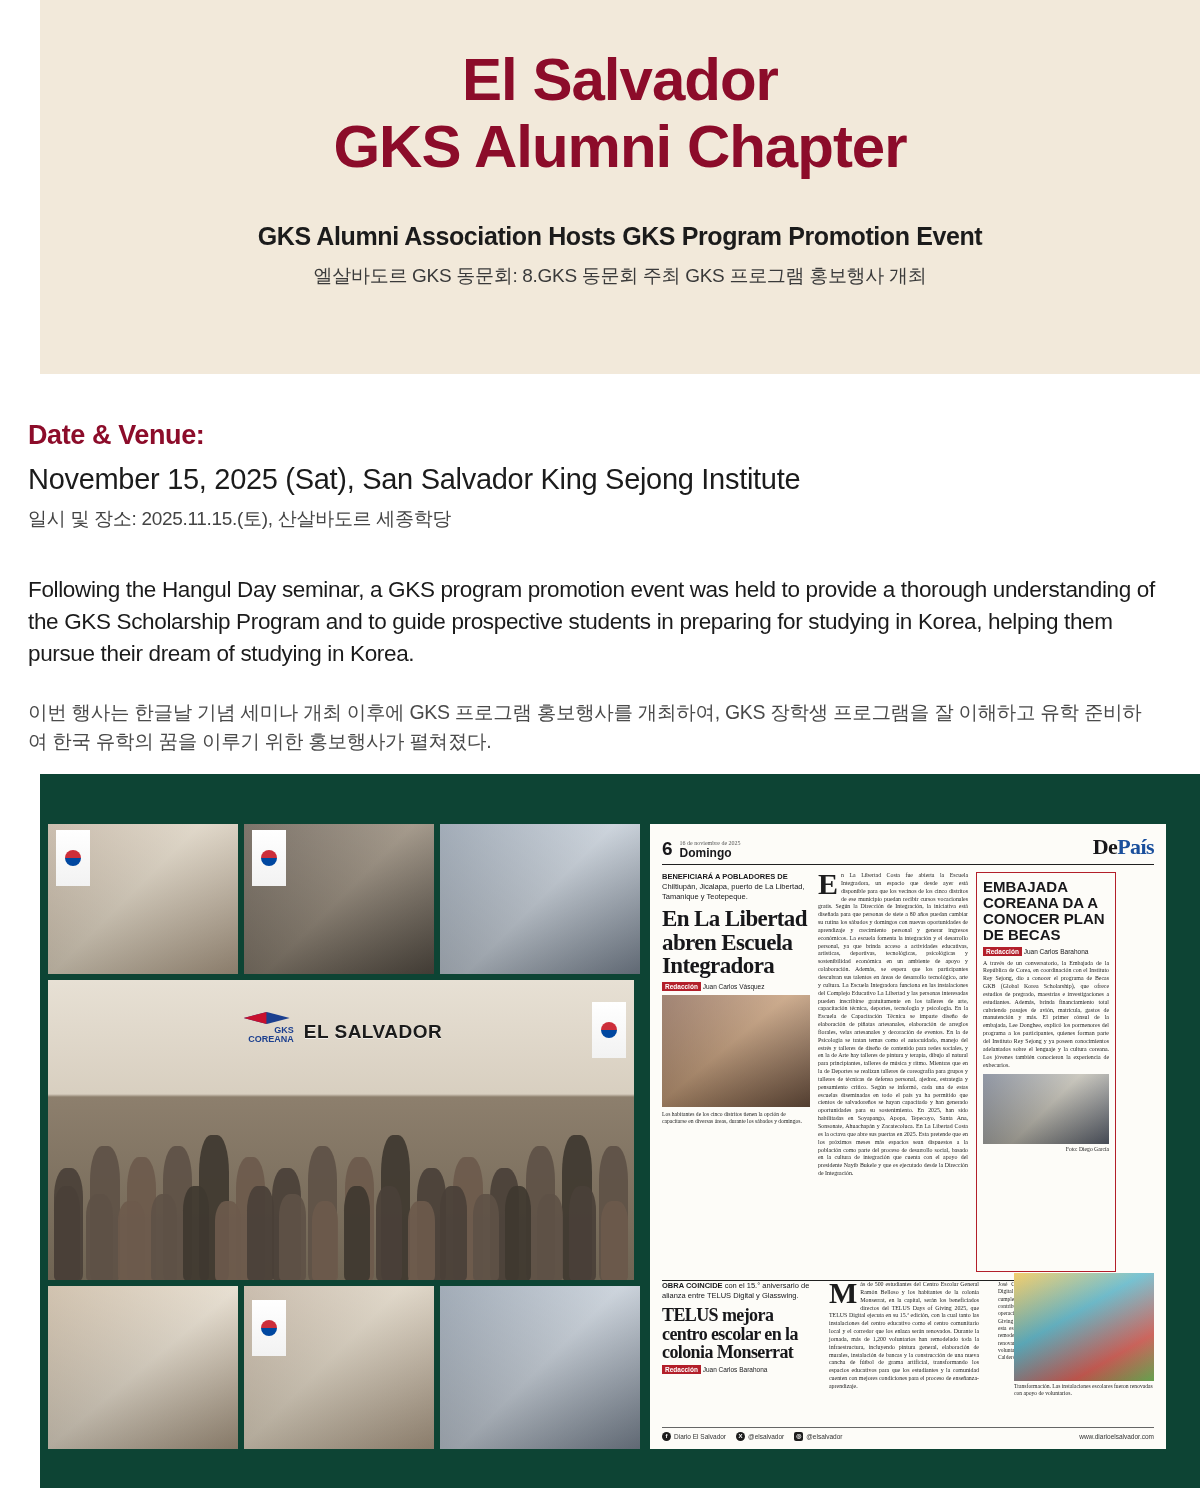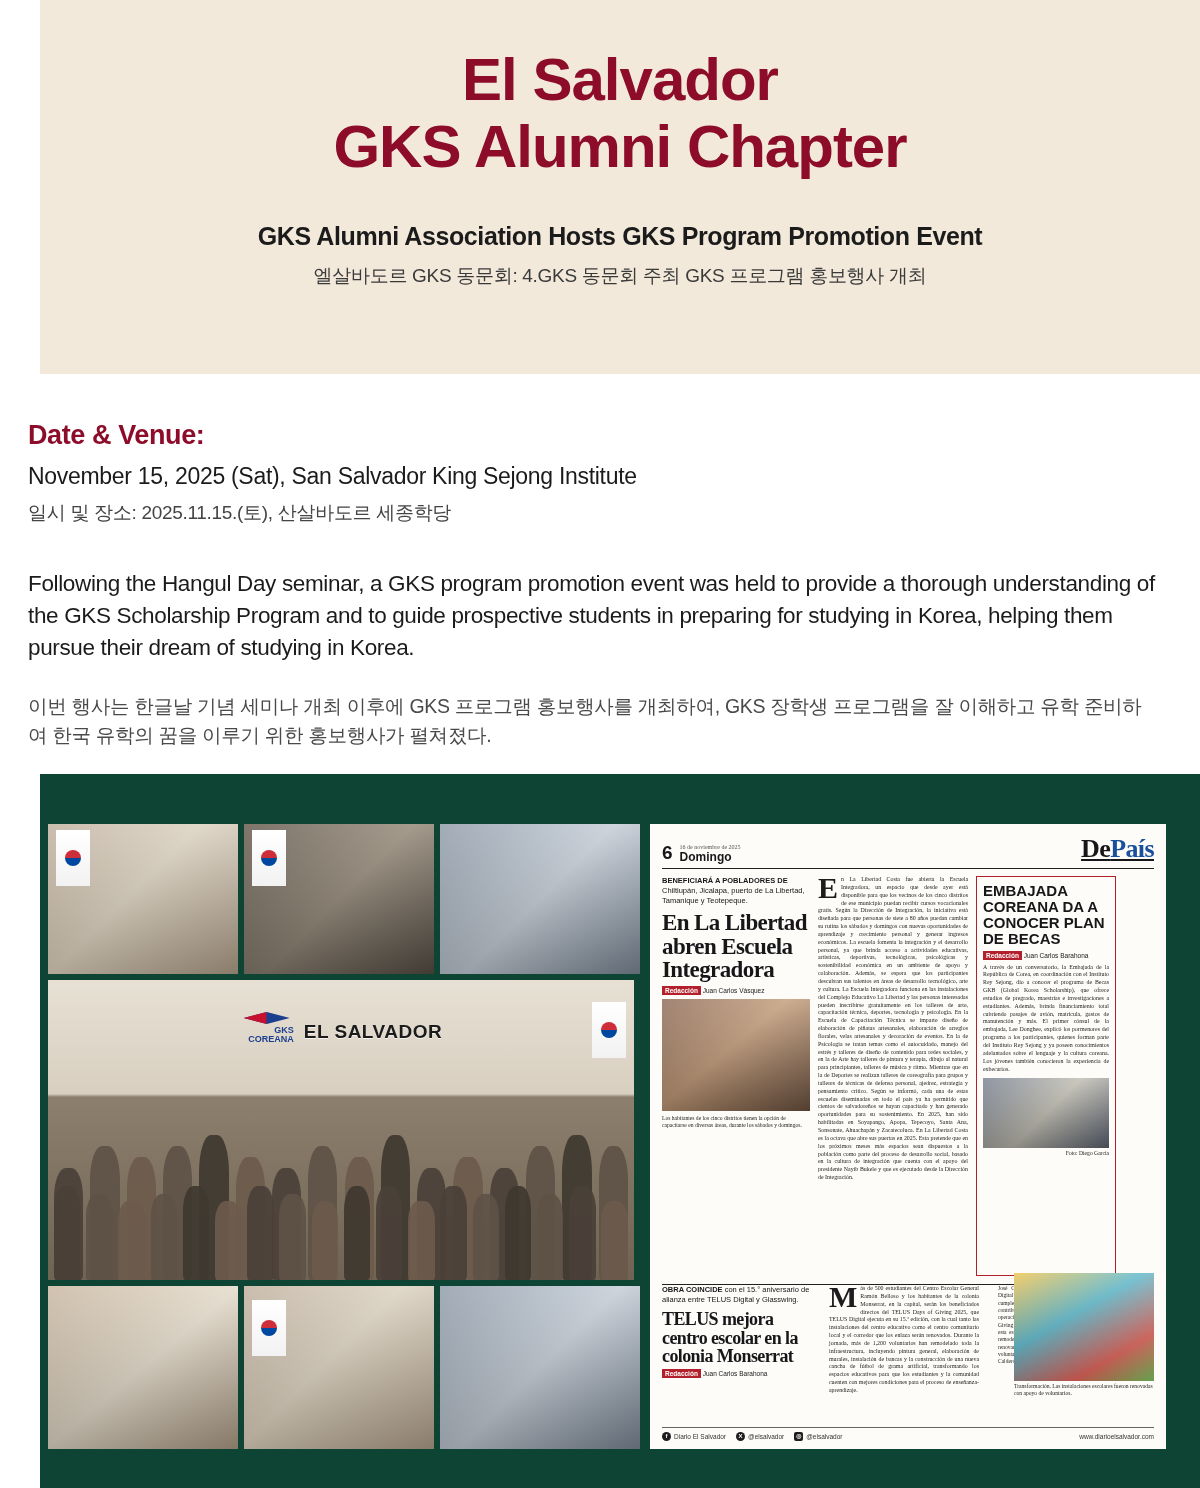--- a/index.html
+++ b/index.html
@@ -61,21 +61,21 @@
     width: 1130px;
   }
   .dv-label {
     font-size: 27px;
     font-weight: 800;
     color: #8c0c2a;
     letter-spacing: -0.4px;
   }
   .dv-en {
     margin-top: 12px;
-    font-size: 23px;
+    font-size: 29px;
     color: #1b1b1b;
     letter-spacing: -0.3px;
   }
   .dv-kr {
     margin-top: 10px;
     font-size: 19px;
     color: #444444;
     letter-spacing: -0.3px;
   }
   .para-en {
@@ -270,24 +270,23 @@
     flex-direction: column;
     line-height: 1.1;
   }
   .np-folio .date { font-size: 6px; color: #555; }
   .np-folio .day {
     font-size: 12px;
     font-weight: 700;
     font-family: "Liberation Sans", sans-serif;
   }
   .np-masthead {
-    font-size: 26px;
+    font-size: 22px;
     font-weight: 700;
     letter-spacing: -0.6px;
-    text-decoration: underline;
   }
   .np-masthead .blue { color: #1a4f9c; }
   .np-body {
     display: flex;
     gap: 8px;
     margin-top: 7px;
     height: 400px;
   }
   .np-col-a { width: 148px; }
   .np-col-b { width: 150px; }
@@ -412,21 +411,21 @@
 </style>
 </head>
 <body>
 
 <div class="hero">
   <h1 class="hero-title">
     <span>El Salvador</span>
     <span class="line2">GKS Alumni Chapter</span>
   </h1>
   <div class="hero-sub">GKS Alumni Association Hosts GKS Program Promotion Event</div>
-  <div class="hero-sub-kr">엘살바도르 GKS 동문회: 4.GKS 동문회 주최 GKS 프로그램 홍보행사 개최</div>
+  <div class="hero-sub-kr">엘살바도르 GKS 동문회: 8.GKS 동문회 주최 GKS 프로그램 홍보행사 개최</div>
 </div>
 
 <div class="content">
   <div class="dv-label">Date &amp; Venue:</div>
   <div class="dv-en">November 15, 2025 (Sat), San Salvador King Sejong Institute</div>
   <div class="dv-kr">일시 및 장소: 2025.11.15.(토), 산살바도르 세종학당</div>
   <p class="para-en">Following the Hangul Day seminar, a GKS program promotion event was held to provide a thorough understanding of the GKS Scholarship Program and to guide prospective students in preparing for studying in Korea, helping them pursue their dream of studying in Korea.</p>
   <p class="para-kr">이번 행사는 한글날 기념 세미나 개최 이후에 GKS 프로그램 홍보행사를 개최하여, GKS 장학생 프로그램을 잘 이해하고 유학 준비하여 한국 유학의 꿈을 이루기 위한 홍보행사가 펼쳐졌다.</p>
 </div>
 

